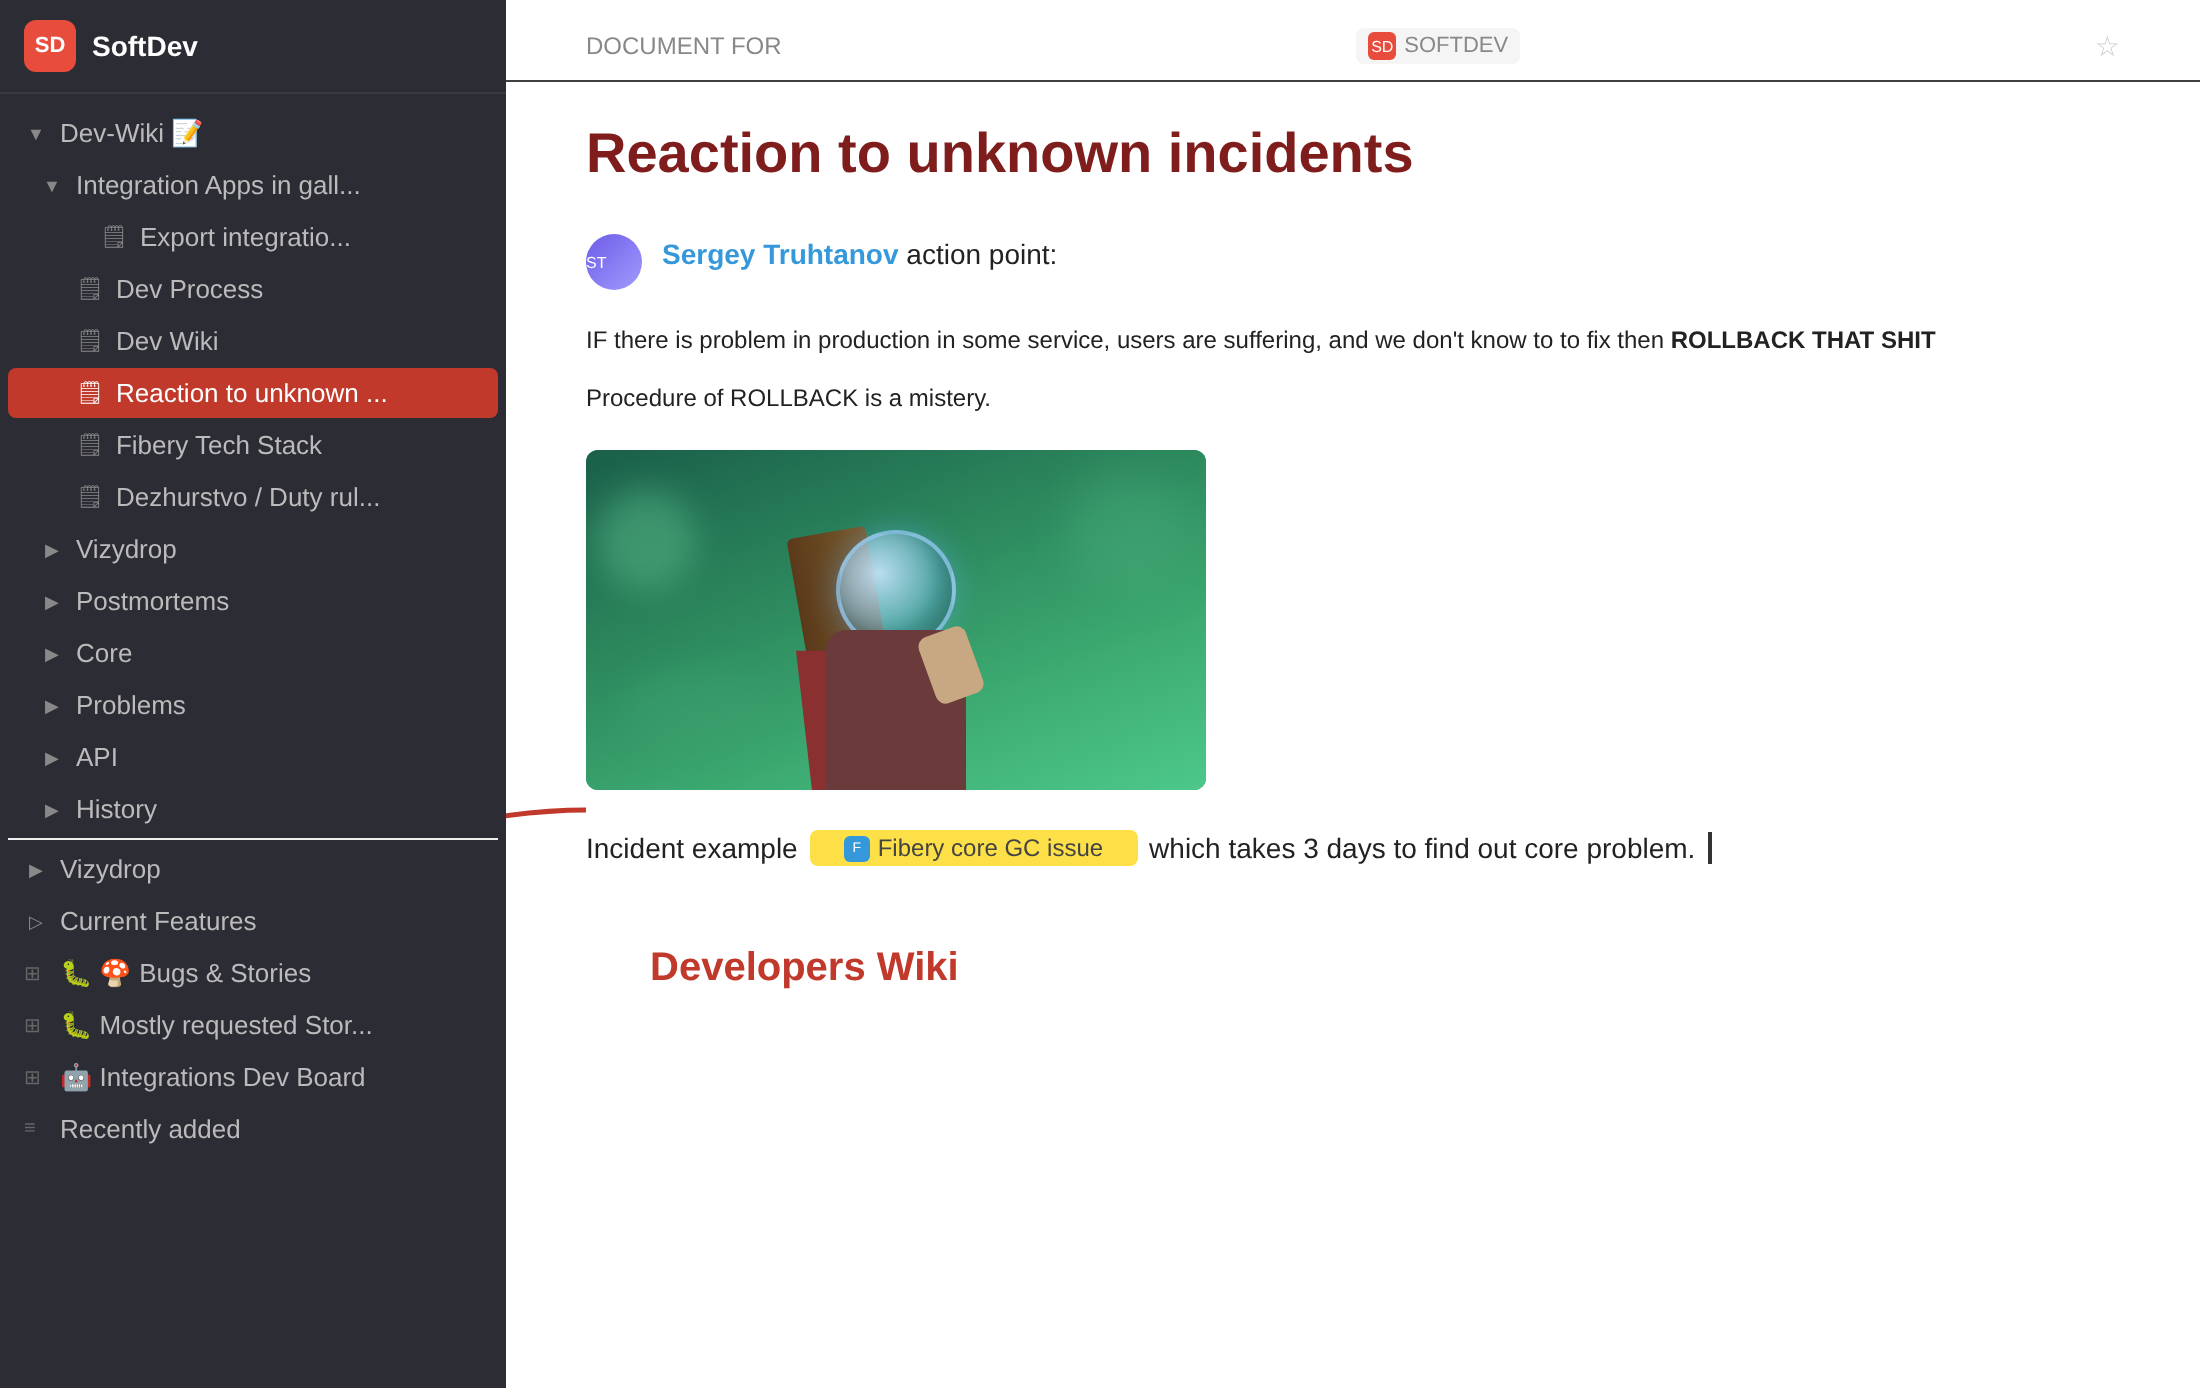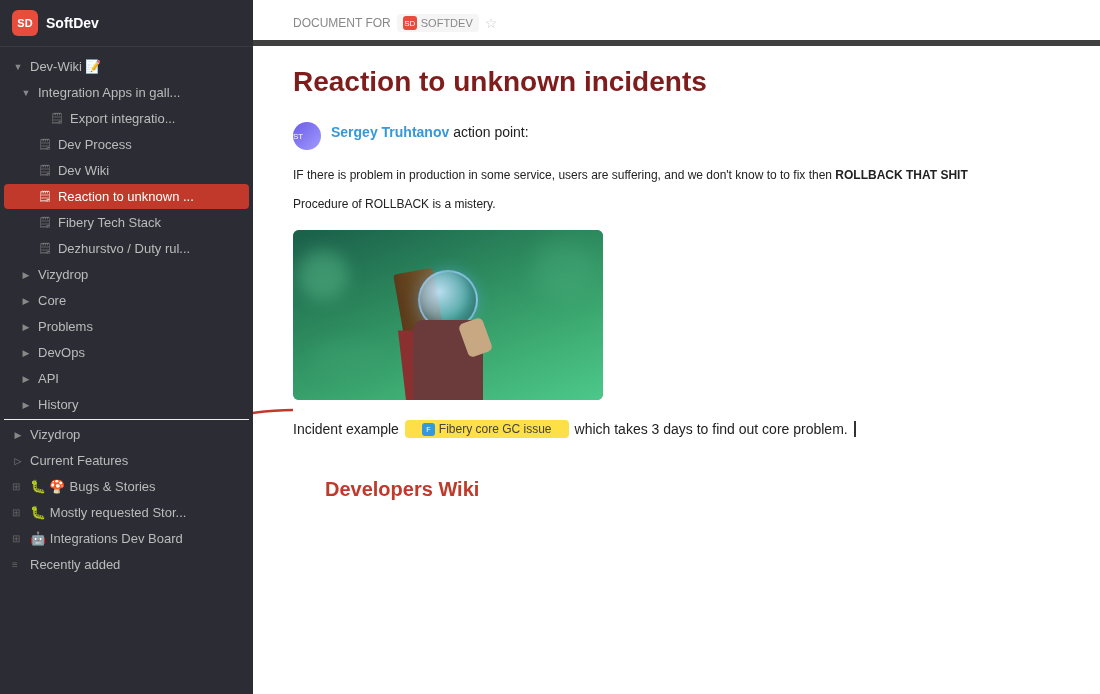--- a/index.html
+++ b/index.html
@@ -65,26 +65,27 @@
     
     .main {
       flex: 1;
       background: #fff;
       overflow-y: auto;
       display: flex;
       flex-direction: column;
     }
     .doc-header {
       padding: 14px 40px 8px;
-      border-bottom: 6px solid #404040;
+      border-bottom: 1px solid #404040;
       display: flex;
       align-items: center;
       gap: 6px;
       font-size: 12px;
       color: #888;
+      justify-content: space-between;
     }
     .doc-header .softdev-badge {
       display: flex; align-items: center; gap: 4px;
       background: #f5f5f5;
       border-radius: 4px;
       padding: 2px 6px;
       font-size: 11px;
     }
     .doc-header .softdev-badge .badge-icon {
       width: 14px; height: 14px;
@@ -339,35 +340,35 @@
       <span style="width:12px;flex-shrink:0;"></span>
       <span class="item-icon">🗒</span>
       <span class="item-label">Dezhurstvo / Duty rul...</span>
     </div>
 
     <div class="sidebar-item level-1">
       <span class="chevron right"></span>
       <span class="item-label">Vizydrop</span>
     </div>
 
+    <div class="sidebar-item level-1">
+      <span class="chevron right"></span>
+      <span class="item-label">Postmortems</span>
+    </div>
 
     <div class="sidebar-item level-1">
       <span class="chevron right"></span>
       <span class="item-label">Core</span>
     </div>
 
     <div class="sidebar-item level-1">
       <span class="chevron right"></span>
       <span class="item-label">Problems</span>
     </div>
 
-    <div class="sidebar-item level-1">
-      <span class="chevron right"></span>
-      <span class="item-label">DevOps</span>
-    </div>
 
     <div class="sidebar-item level-1">
       <span class="chevron right"></span>
       <span class="item-label">API</span>
     </div>
 
     <div class="sidebar-item level-1">
       <span class="chevron right"></span>
       <span class="item-label">History</span>
     </div>

